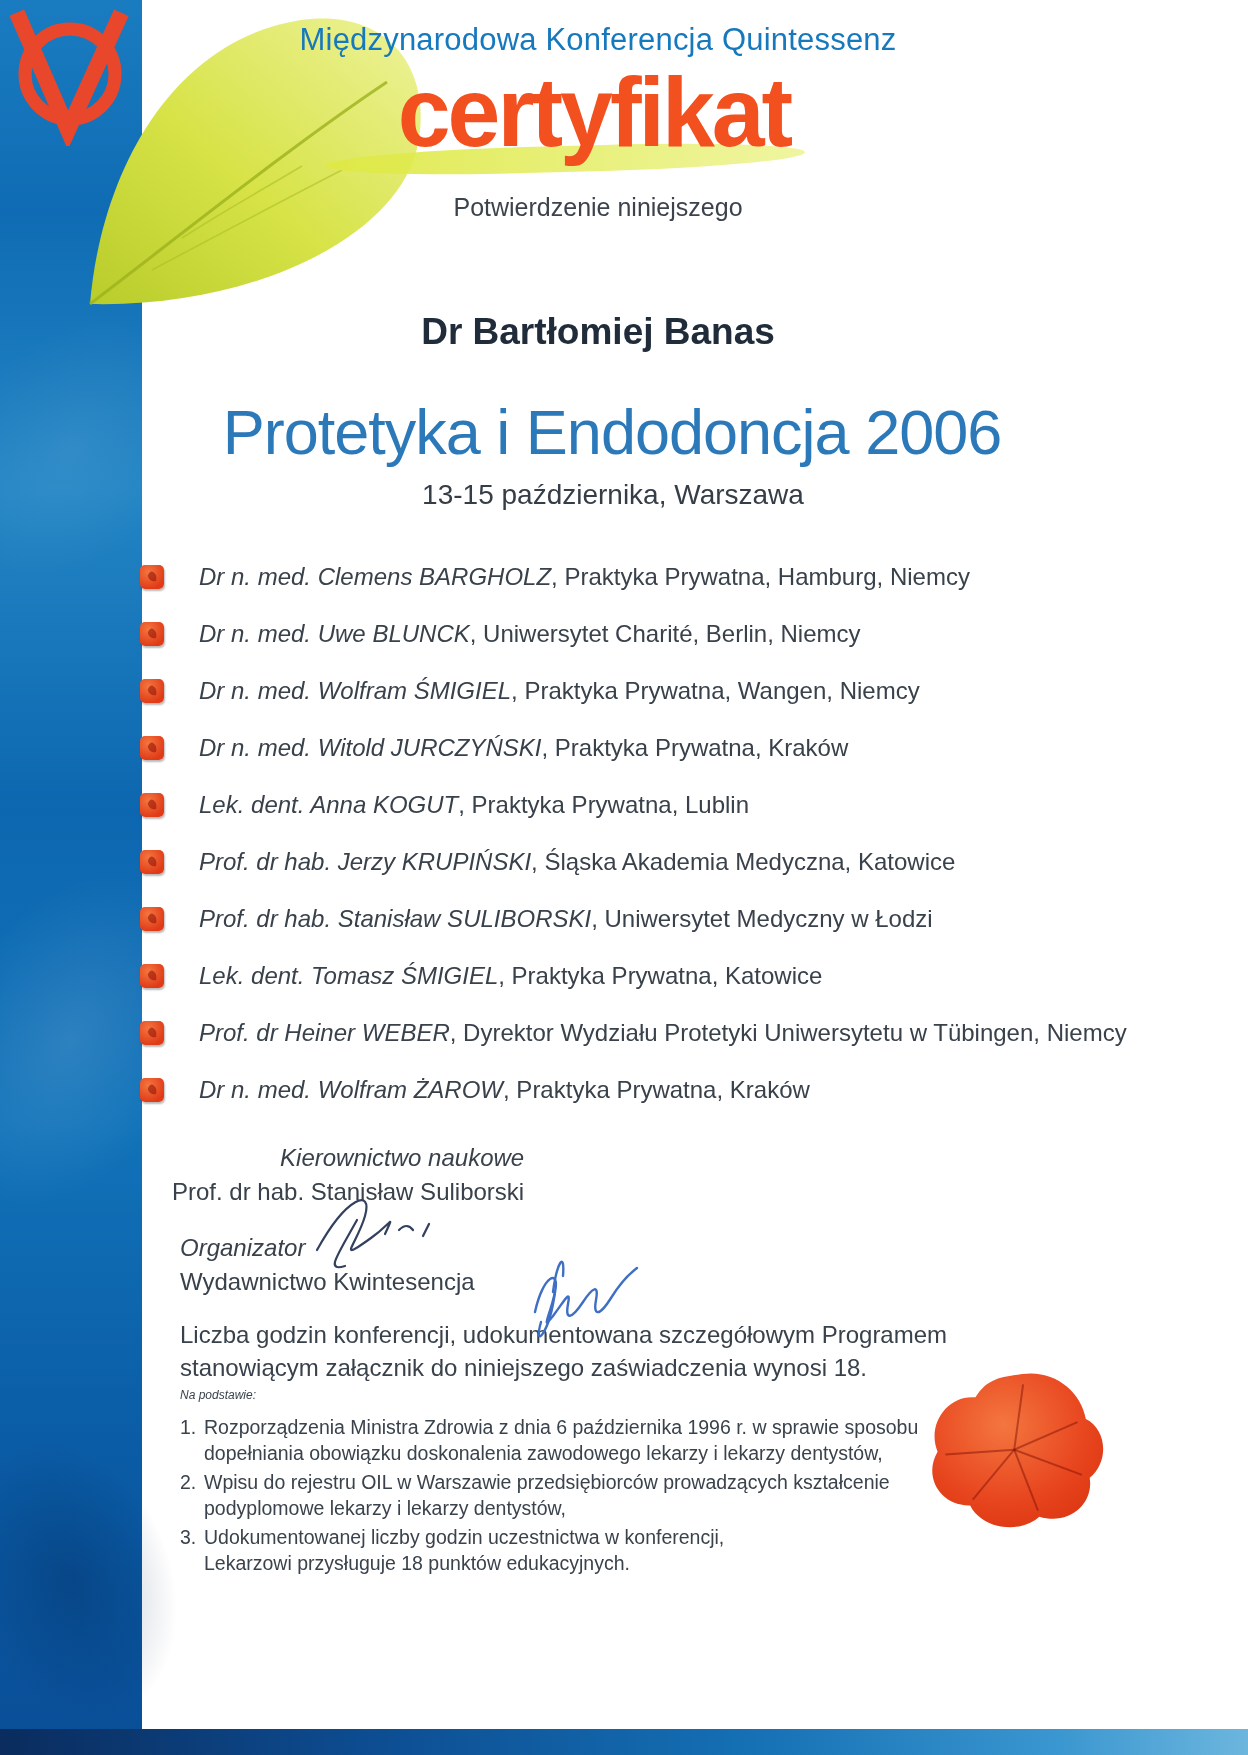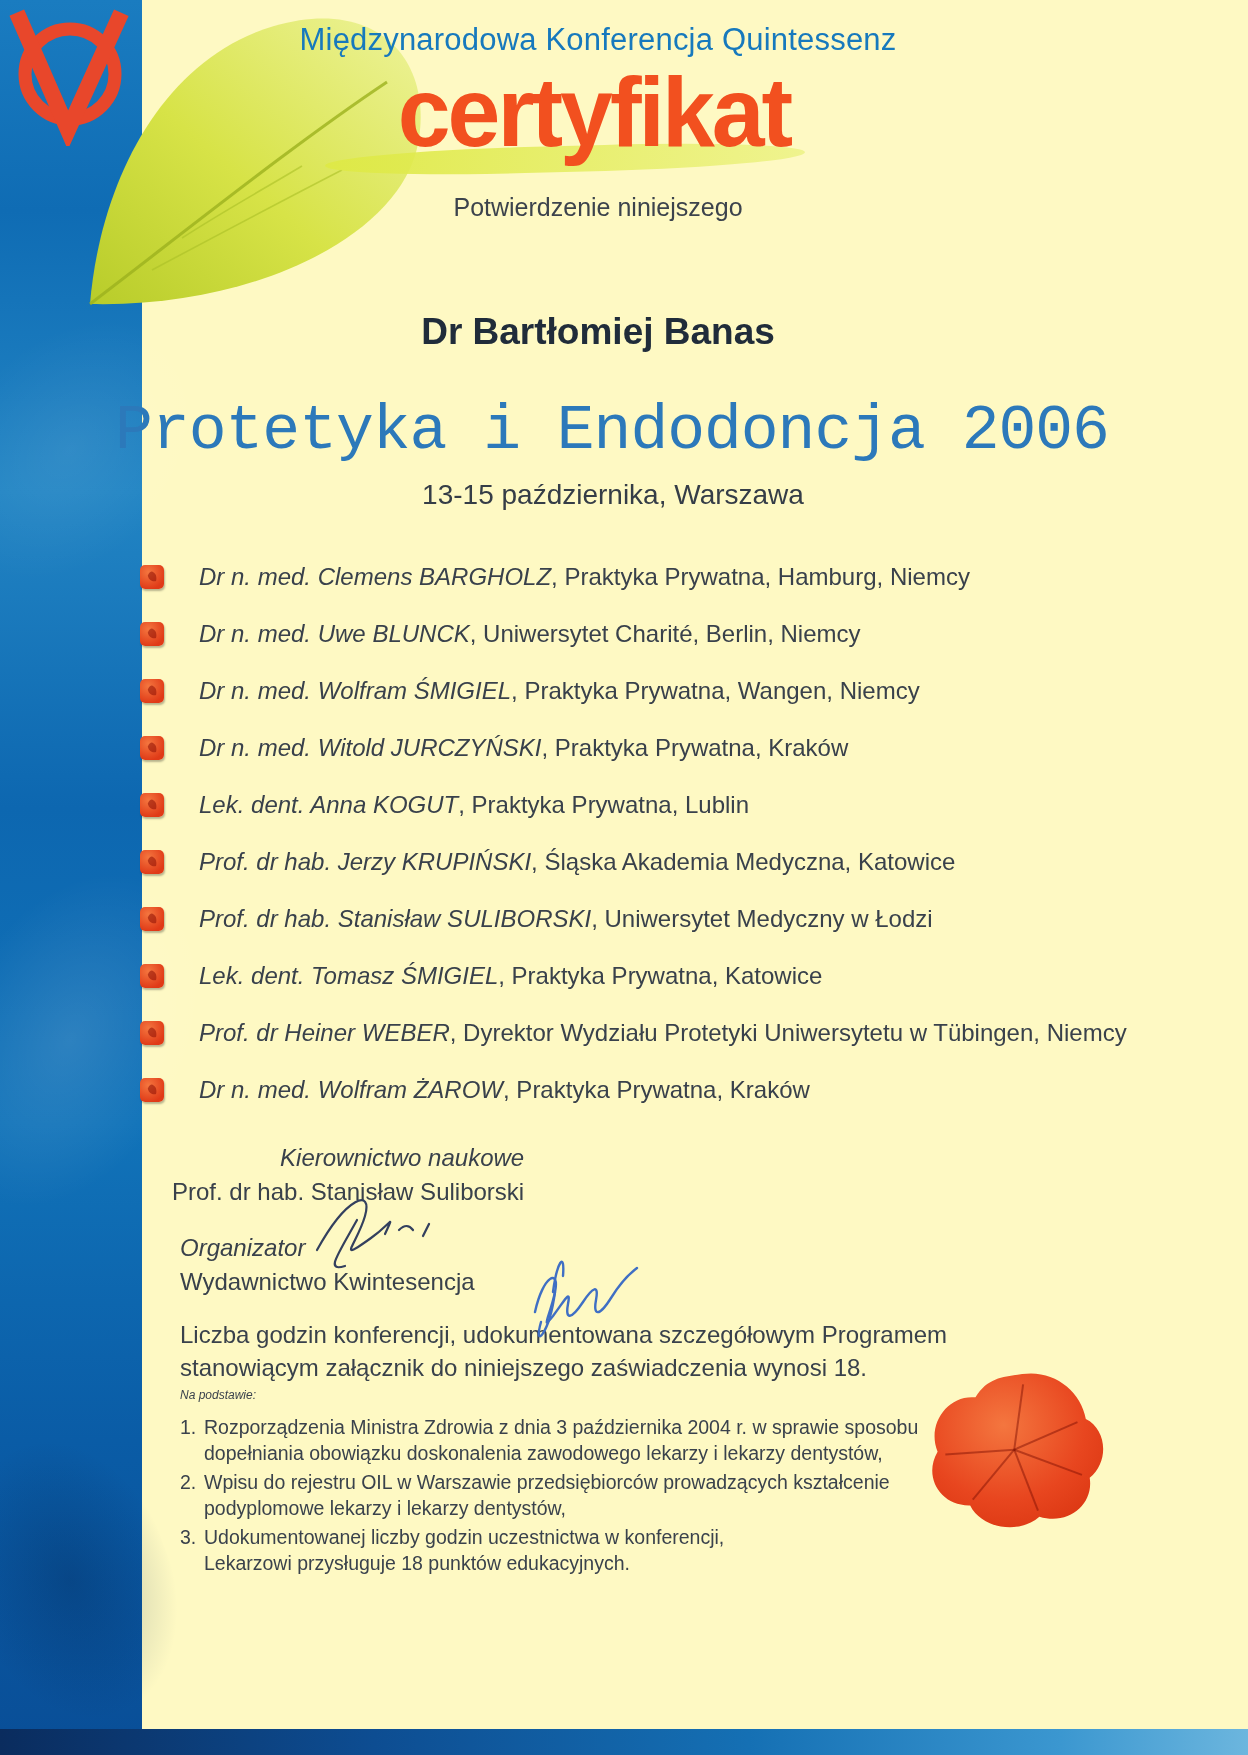--- a/index.html
+++ b/index.html
@@ -1,19 +1,19 @@
 <!DOCTYPE html>
 <html><head>
 <meta charset="utf-8">
 <style>
   * { box-sizing: border-box; }
   html,body { margin:0; padding:0; background:#e8e8e8; }
   .page {
     position:relative; width:1248px; height:1755px; margin:0 auto;
-    background:#fef9c3; overflow:hidden;
+    background:#ffffff; overflow:hidden;
     font-family:"Liberation Sans", sans-serif; color:#39414b;
   }
 
   
   .blue-band {
     position:absolute; left:0; top:0; width:142px; height:1755px;
     background:linear-gradient(180deg,#1a7cc0 0%, #0f6cb4 12%, #2285c4 28%,
       #0d67b0 46%, #1173b9 64%, #0a5ca6 82%, #094e97 100%);
   }
   .band-watermark-1 {
@@ -62,21 +62,21 @@
     position:absolute; left:0; right:52px; top:193px; z-index:3;
     text-align:center; font-size:25px; color:#3c434c;
   }
 
   .recipient {
     position:absolute; left:0; right:52px; top:311px;
     text-align:center; font-size:37px; font-weight:bold; color:#202c3a;
   }
   .event-title {
     position:absolute; left:0; right:24px; top:396px;
-    text-align:center; font-size:63px; font-weight:400; color:#2c79ba; letter-spacing:-1px;font-family:Liberation Mono, monospace;
+    text-align:center; font-size:63px; font-weight:400; color:#2c79ba; letter-spacing:-1px;
   }
   .event-sub {
     position:absolute; left:0; right:34px; top:479px;
     text-align:center; font-size:28px; color:#353d47;padding-left:12px;
   }
 
   
   .speakers { position:absolute; left:140px; top:548px; margin:0; padding:0; list-style:none; z-index:2; }
   .speakers li { display:flex; align-items:center; height:57px;gap:16px; }
   .bullet {
@@ -256,21 +256,21 @@
       <path d="M 48 52 C 52 22 60 10 58 36"></path>
     </g>
   </svg>
 
   <div class="hours">Liczba godzin konferencji, udokumentowana szczegółowym Programem stanowiącym załącznik do niniejszego zaświadczenia wynosi 18.</div>
 
   <div class="basis-label">Na podstawie:</div>
   <div class="basis-list">
     <div class="basis-item">
       <span class="basis-num">1.</span>
-      <span class="basis-txt">Rozporządzenia Ministra Zdrowia z dnia 3 października 2004 r. w sprawie sposobu dopełniania obowiązku doskonalenia zawodowego lekarzy i lekarzy dentystów,</span>
+      <span class="basis-txt">Rozporządzenia Ministra Zdrowia z dnia 6 października 1996 r. w sprawie sposobu dopełniania obowiązku doskonalenia zawodowego lekarzy i lekarzy dentystów,</span>
     </div>
     <div class="basis-item">
       <span class="basis-num">2.</span>
       <span class="basis-txt">Wpisu do rejestru OIL w Warszawie przedsiębiorców prowadzących kształcenie podyplomowe lekarzy i lekarzy dentystów,</span>
     </div>
     <div class="basis-item">
       <span class="basis-num">3.</span>
       <span class="basis-txt">Udokumentowanej liczby godzin uczestnictwa w konferencji,
 Lekarzowi przysługuje 18 punktów edukacyjnych.</span>
     </div>

